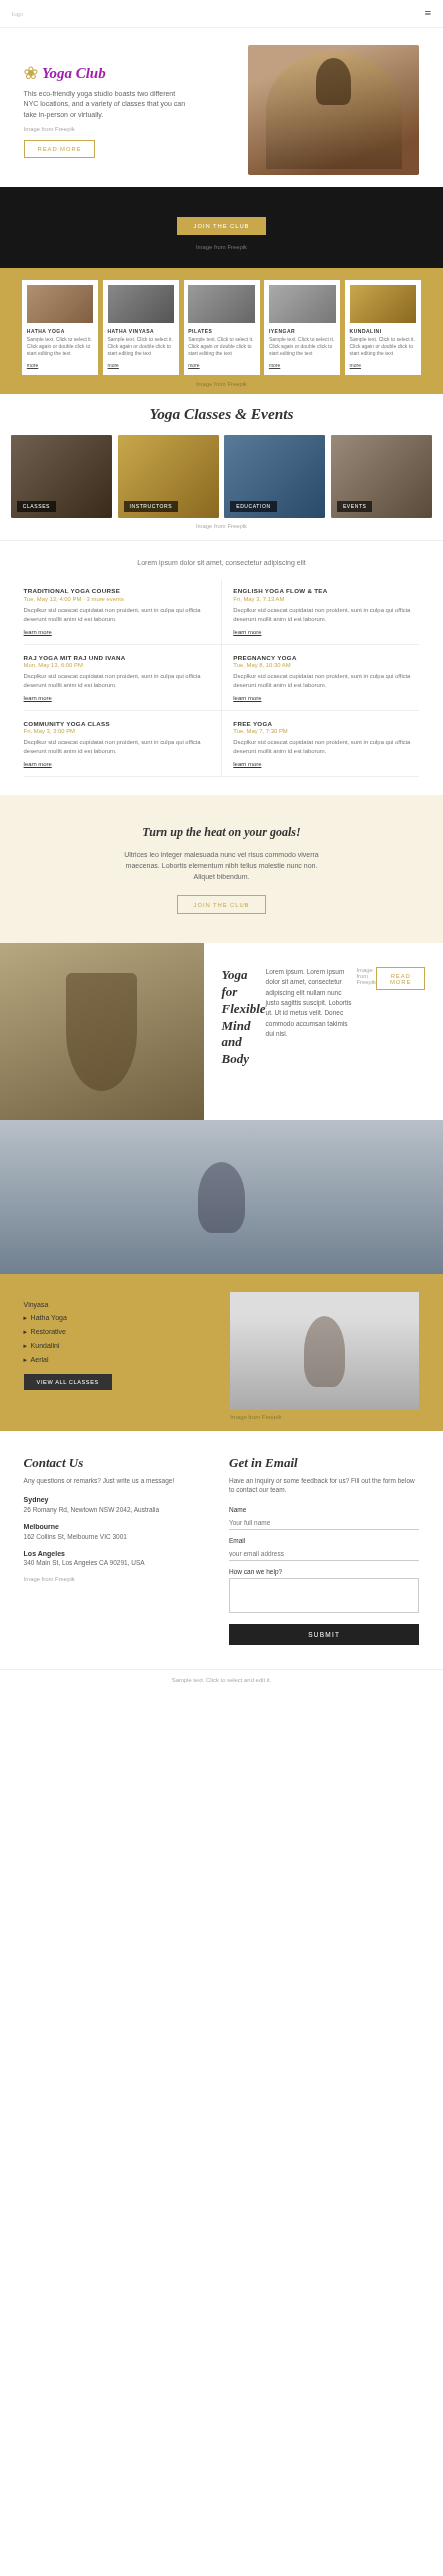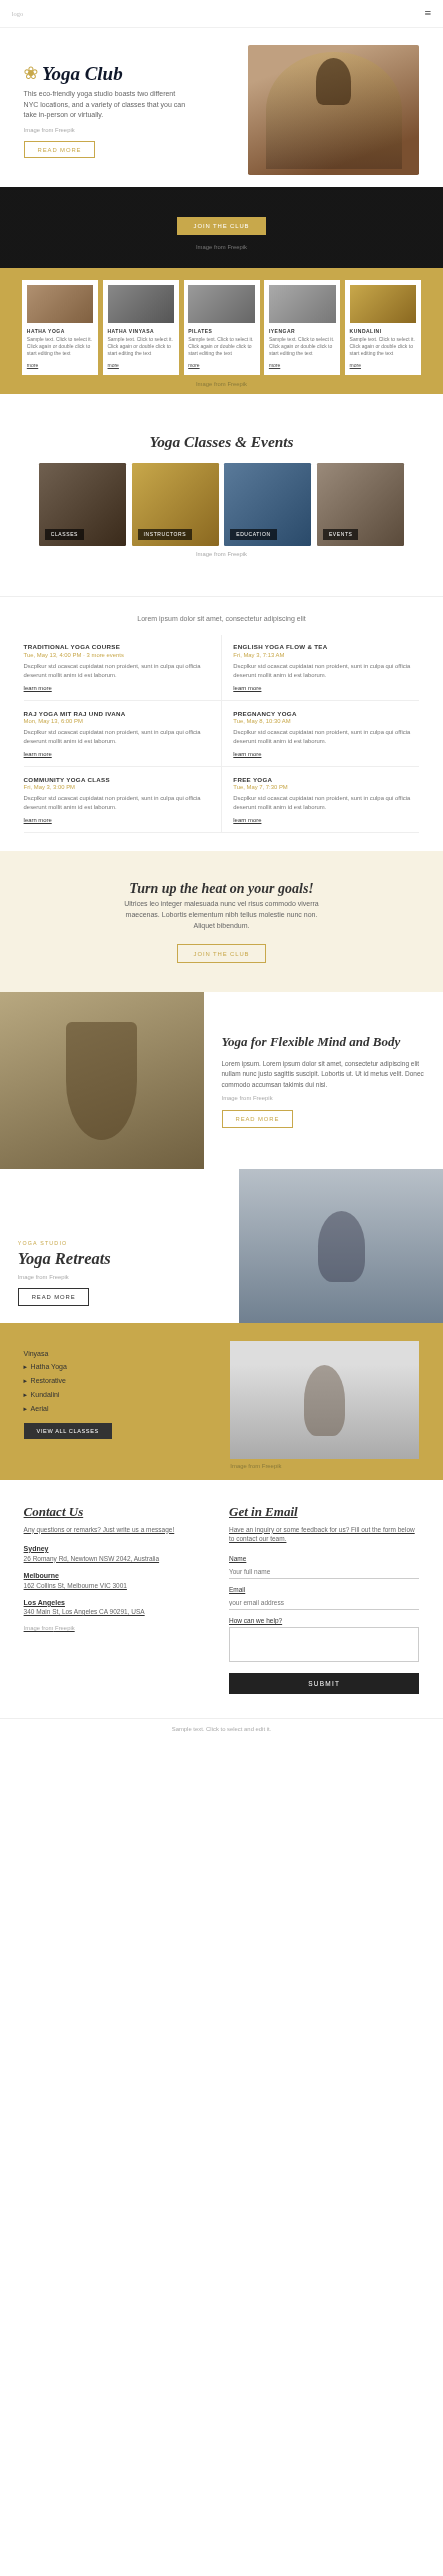--- a/index.html
+++ b/index.html
@@ -10,21 +10,21 @@
 
 <nav style="display:flex; justify-content:space-between; align-items:center; padding:5.9px 11.8px; background:#fff; border-bottom:0.6px solid #f0f0f0;">
   <span style="font-size:6.5px; color:#bbb;">logo</span>
   <span style="font-size:11.8px; cursor:pointer; color:#333;">≡</span>
 </nav>
 
 <section style="display:flex; background:#fff; padding:17.7px 23.6px 11.8px 23.6px; align-items:center; gap:11.8px;">
   <div style="flex:1;">
     <div style="display:flex; align-items:center; gap:3.5px; margin-bottom:4.7px;">
       <span style="font-size:17.7px; color:#c8a84b;">❀</span>
-      <span style="font-size:19px; font-style:italic; color:#0f172a; font-weight:bold; font-family:Georgia,serif;">Yoga Club</span>
+      <span style="font-size:15px; font-style:italic; color:#a21caf; font-weight:bold; font-family:Georgia,serif;">Yoga Club</span>
     </div>
     <p style="font-size:7px; color:#666; line-height:1.5; max-width:165px; margin-bottom:5.9px; font-family:sans-serif;">This eco-friendly yoga studio boasts two different NYC locations, and a variety of classes that you can take in-person or virtually.</p>
     <p style="font-size:5.9px; color:#aaa; margin-bottom:8.3px; font-family:sans-serif;">
       <span>Image from</span> <a style="color:#aaa;">Freepik</a>
     </p>
     <button style="border:1.2px solid #c8a84b; color:#c8a84b; background:transparent; padding:4.7px 13px; font-size:5.9px; letter-spacing:0.9px; cursor:pointer; font-family:sans-serif;">READ MORE</button>
   </div>
   <div style="flex:1; display:flex; justify-content:flex-end;">
     <div style="width:171px; height:130px; background:linear-gradient(160deg, #c0a080 20%, #7a5030 80%); border-radius:1.8px; display:flex; align-items:center; justify-content:center;">
       <div style="width:80%; height:90%; background:linear-gradient(180deg, rgba(200,168,75,0.3) 0%, rgba(0,0,0,0.2) 100%); border-radius:50% 50% 0 0; display:flex; align-items:flex-start; justify-content:center; padding-top:5.9px;">
@@ -80,21 +80,21 @@
       <div style="font-size:5px; color:#777; line-height:1.4; margin-bottom:3px; font-family:sans-serif;">Sample text. Click to select it. Click again or double click to start editing the text</div>
       <span style="font-size:5px; text-decoration:underline; color:#444; cursor:pointer; font-family:sans-serif;">more</span>
     </div>
 
   </div>
   <p style="text-align:center; font-size:5.9px; color:#8a7a3a; padding:5.9px 0 2.4px; font-family:sans-serif;">
     <span>Image from</span> <a style="color:#8a7a3a;">Freepik</a>
   </p>
 </section>
 
-<section style="padding:39px; background:#fff;">
+<section style="padding:11px; background:#fff;">
   <h2 style="text-align:center; font-size:15.4px; font-style:italic; margin-bottom:11.8px; font-family:Georgia,serif;">Yoga Classes &amp; Events</h2>
   <div style="display:grid; grid-template-columns:repeat(4,1fr); gap:5.9px;">
 
     <div style="position:relative; height:83px; background:linear-gradient(135deg, #706050 0%, #3a2a1a 100%); border-radius:1.2px; cursor:pointer; overflow:hidden;">
       <div style="position:absolute; bottom:5.9px; left:5.9px; background:rgba(0,0,0,0.65); color:#fff; padding:2.4px 5.9px; font-size:5px; letter-spacing:0.6px; text-transform:uppercase; font-family:sans-serif;">CLASSES</div>
     </div>
 
     <div style="position:relative; height:83px; background:linear-gradient(135deg, #c8a84b 0%, #8a6820 100%); border-radius:1.2px; cursor:pointer; overflow:hidden;">
       <div style="position:absolute; bottom:5.9px; left:5.9px; background:rgba(0,0,0,0.65); color:#fff; padding:2.4px 5.9px; font-size:5px; letter-spacing:0.6px; text-transform:uppercase; font-family:sans-serif;">INSTRUCTORS</div>
     </div>
@@ -156,48 +156,40 @@
       <div style="font-size:6.2px; font-weight:bold; letter-spacing:0.3px; text-transform:uppercase; color:#333; margin-bottom:1.8px; font-family:sans-serif;">FREE YOGA</div>
       <div style="font-size:5.9px; color:#c8a84b; margin-bottom:3.5px; font-family:sans-serif;">Tue, May 7, 7:30 PM</div>
       <div style="font-size:5.9px; color:#777; line-height:1.5; margin-bottom:3.5px; font-family:sans-serif;">Dscplkur std ocascat cupidatat non proident, sunt in culpa qui officia deserunt mollit anim id est laborum.</div>
       <span style="font-size:5.9px; color:#333; text-decoration:underline; cursor:pointer; font-family:sans-serif;">learn more</span>
     </div>
 
   </div>
 </section>
 
 <section style="background:#f7f2e2; padding:29.5px 23.6px; text-align:center;">
-  <h2 style="font-size:14px; font-style:italic; margin-bottom:1px; font-family:Georgia,serif;">Turn up the heat on your goals!</h2>
+  <h2 style="font-size:12px; font-style:italic; margin-bottom:9px; font-family:Georgia,serif;">Turn up the heat on your goals!</h2>
   <p style="font-size:7px; color:#666; max-width:213px; margin:0 auto 13px; line-height:1.6; font-family:sans-serif;">Ultrices leo integer malesuada nunc vel risus commodo viverra maecenas. Lobortis elementum nibh tellus molestie nunc non. Aliquet bibendum.</p>
   <button style="border:1.2px solid #c8a84b; color:#c8a84b; background:transparent; padding:5.3px 15.4px; font-size:5.9px; letter-spacing:0.9px; cursor:pointer; font-family:sans-serif;">JOIN THE CLUB</button>
 </section>
 
 <section style="display:flex; background:#c8a84b; min-height:177px;">
   <div style="flex:1; background:linear-gradient(160deg, #b8a880 0%, #706040 100%); position:relative; overflow:hidden; display:flex; align-items:center; justify-content:center;">
     <div style="width:71px; height:118px; background:rgba(80,60,30,0.5); border-radius:5.9px 5.9px 50% 50%;"></div>
   </div>
-  <div style="flex:1; background:#fff; padding:23.6px 17.7px; display:flex; flex-direction:column; justify-content:center;">
+  <div style="flex:1; background:#fff; padding:23.6px 17.7px; display:flex; justify-content:center;">
     <h2 style="font-size:13px; font-style:italic; margin-bottom:8.3px; line-height:1.3; font-family:Georgia,serif;">Yoga for Flexible Mind and Body</h2>
     <p style="font-size:6.5px; color:#666; line-height:1.6; margin-bottom:4.7px; font-family:sans-serif;">Lorem ipsum. Lorem ipsum dolor sit amet, consectetur adipiscing elit nullam nunc justo sagittis suscipit. Lobortis ut. Ut id metus velit. Donec commodo accumsan takimis dui nisi.</p>
     <p style="font-size:5.9px; color:#aaa; margin-bottom:9.5px; font-family:sans-serif;">
       <span>Image from</span> <a style="color:#aaa;">Freepik</a>
     </p>
     <button style="border:1.2px solid #c8a84b; color:#c8a84b; background:transparent; padding:4.7px 13px; font-size:5.9px; letter-spacing:0.9px; cursor:pointer; align-self:flex-start; font-family:sans-serif;">READ MORE</button>
   </div>
 </section>
 
 <section style="display:flex; background:#c8a84b; min-height:154px;">
-  <div style="flex:1; background:#fff; padding:17.7px; display:flex; flex-direction:column; justify-content:flex-end;">
-    <div style="font-size:5.3px; letter-spacing:1.2px; text-transform:uppercase; color:#c8a84b; margin-bottom:3.5px; font-family:sans-serif;">YOGA STUDIO</div>
-    <h2 style="font-size:16.5px; font-style:italic; margin-bottom:4.7px; font-family:Georgia,serif;">Yoga Retreats</h2>
-    <p style="font-size:5.9px; color:#aaa; margin-bottom:8.3px; font-family:sans-serif;">
-      <span>Image from</span> <a style="color:#aaa;">Freepik</a>
-    </p>
-    <button style="border:1.2px solid #333; color:#333; background:transparent; padding:4.7px 13px; font-size:5.9px; letter-spacing:0.9px; cursor:pointer; align-self:flex-start; font-family:sans-serif;">READ MORE</button>
-  </div>
   <div style="flex:1; background:linear-gradient(180deg, #a8b0b8 0%, #6878880 100%); display:flex; align-items:flex-end; justify-content:center; overflow:hidden;">
     <div style="width:100%; height:100%; background:linear-gradient(180deg, #b8c0c8 0%, #708090 100%); display:flex; align-items:center; justify-content:center;">
       <div style="width:47px; height:71px; background:rgba(40,40,60,0.4); border-radius:50% 50% 30% 30%;"></div>
     </div>
   </div>
 </section>
 
 <section style="background:#c8a84b; padding:17.7px 23.6px 11.8px;">
   <div style="display:flex; gap:17.7px;">
     <div style="flex:1;">
@@ -228,21 +220,21 @@
       <div style="width:100%; height:118px; background:linear-gradient(180deg, #ddd 20%, #aaa 100%); display:flex; align-items:center; justify-content:center; overflow:hidden;">
         <div style="width:41px; height:71px; background:rgba(80,60,40,0.4); border-radius:50% 50% 30% 30%;"></div>
       </div>
       <p style="font-size:5.9px; color:#8a7a3a; margin-top:3.5px; font-family:sans-serif;">
         <span>Image from</span> <a style="color:#8a7a3a;">Freepik</a>
       </p>
     </div>
   </div>
 </section>
 
-<section style="display:flex; background:#fff; padding:23.6px; gap:15px;text-decoration:underline;">
+<section style="display:flex; background:#fff; padding:23.6px; gap:15px;">
 
   <div style="flex:1;">
     <h2 style="font-size:13px; font-style:italic; margin-bottom:4.7px; font-family:Georgia,serif;">Contact Us</h2>
     <p style="font-size:6.5px; color:#666; margin-bottom:10.6px; line-height:1.5; font-family:sans-serif;">Any questions or remarks? Just write us a message!</p>
 
     <div style="margin-bottom:8.3px;">
       <div style="font-size:7px; font-weight:bold; color:#333; margin-bottom:1.8px; font-family:sans-serif;">Sydney</div>
       <div style="font-size:6.5px; color:#666; line-height:1.5; font-family:sans-serif;">26 Romany Rd, Newtown NSW 2042, Australia</div>
     </div>
 

